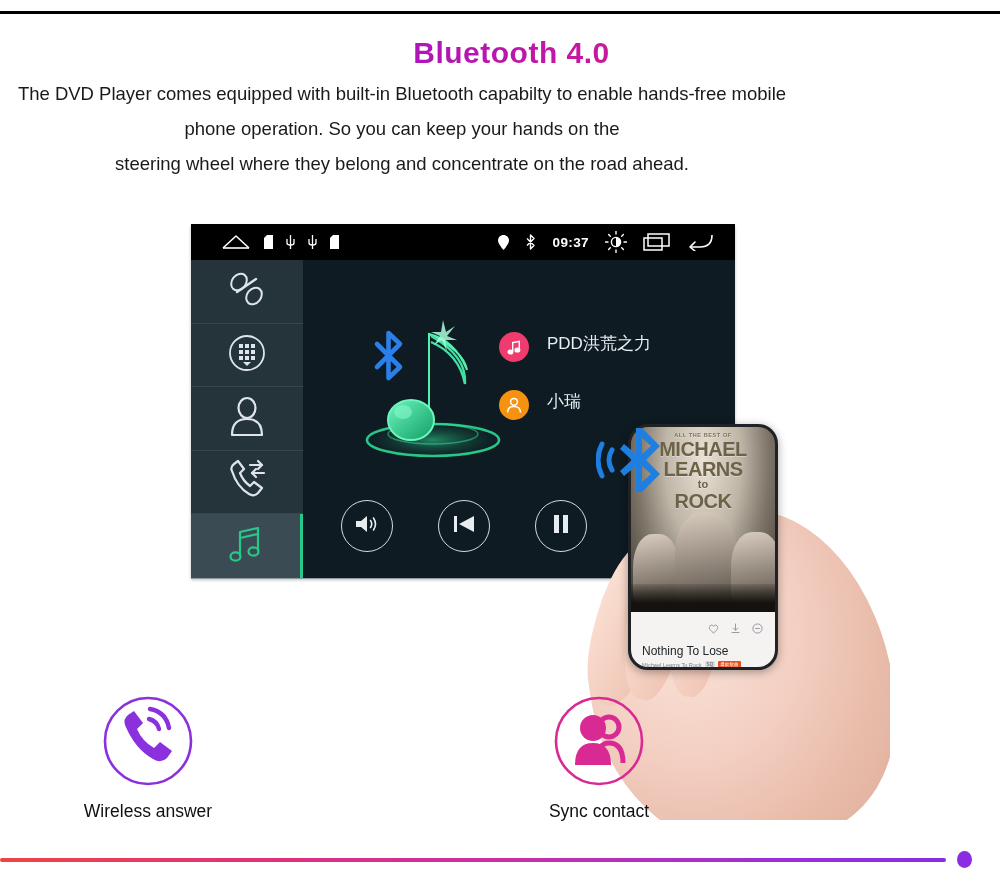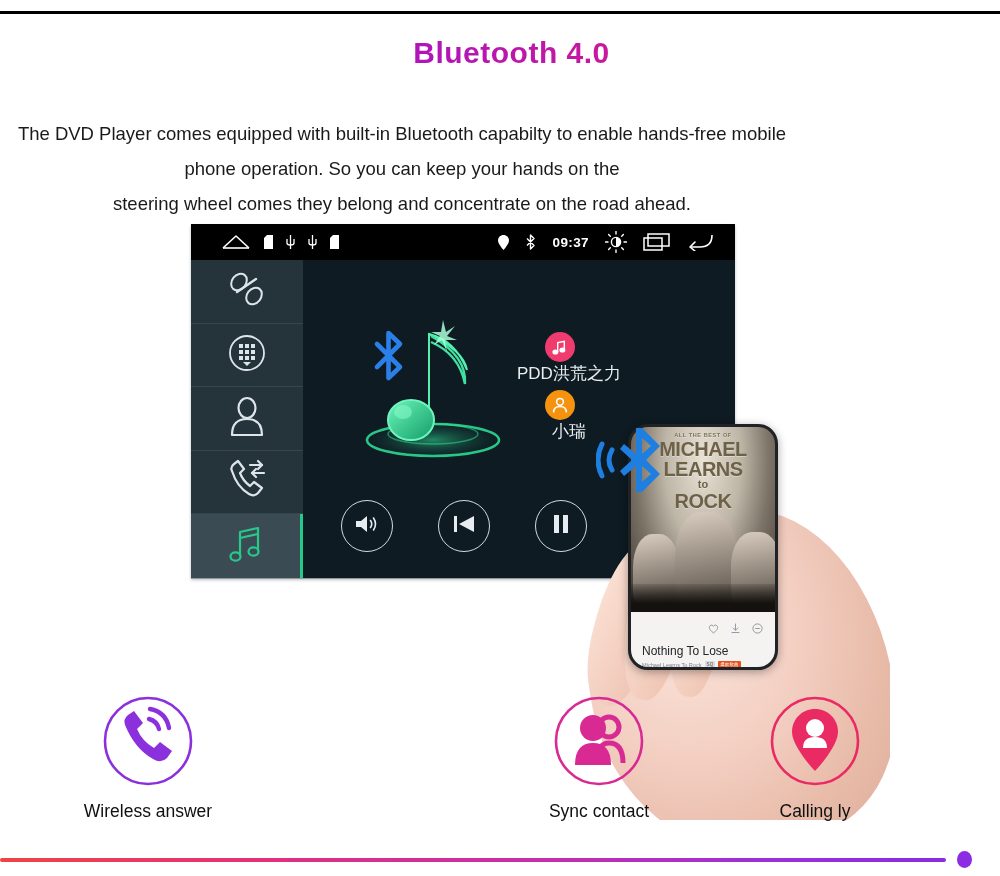--- a/index.html
+++ b/index.html
@@ -21,21 +21,21 @@
   .headline {
     position:absolute; left:0; top:36px; width:1000px;
     text-align:center;
     font-size:30px; font-weight:bold; letter-spacing:0.5px;
     background: linear-gradient(90deg,#8a12d6 0%, #a614c2 35%, #c9199c 62%, #e21e6e 85%, #e8225f 100%);
     -webkit-background-clip: text; background-clip:text;
     -webkit-text-fill-color: transparent; color: transparent; padding-left: 23px;
   }
   .subcopy {
     position:absolute; left:0; top:76px; width:804px;
-    text-align:center; color:#1a1a1a; font-size:18.5px; line-height:35px;margin-top:40px;
+    text-align:center; color:#1a1a1a; font-size:18.5px; line-height:35px;
   }
   .subcopy div { white-space:nowrap; }
 
   
   .headunit {
     position:absolute; left:191px; top:224px;
     width:544px; height:354px;
     background:#0f172a;
     box-shadow: 0 1px 0 #8f9aa0, 0 2px 3px rgba(0,0,0,.25);
     overflow:hidden;
@@ -71,21 +71,21 @@
     position:absolute; left:112px; top:36px; right:0; bottom:0;
     background:#0e1b22;
   }
 
   
   .note-art { position:absolute; left:48px; top:52px; width:165px; height:160px; }
   .bt-small { position:absolute; left:20px; top:18px; }
 
   
   .playlist { position:absolute; left:196px; top:72px; }
-  .pl-row { display:flex; align-items:center; height:45px; margin-bottom:13px;flex-direction:column; }
+  .pl-row { display:flex; align-items:flex-start; height:45px; margin-bottom:13px; }
   .pl-badge {
     width:30px; height:30px; border-radius:50%;
     display:flex; align-items:center; justify-content:center; flex:0 0 auto;
   }
   .pl-title { color:#e9eef1; font-size:17px; margin-left:18px; white-space:nowrap; }
 
   
   .transport { position:absolute; left:38px; bottom:26px; display:flex; gap:45px; }
   .tbtn {
     width:52px; height:52px; border-radius:50%;
@@ -185,21 +185,21 @@
 
 <div class="page">
 
   <div class="top-rule"></div>
 
   <div class="headline">Bluetooth 4.0</div>
 
   <div class="subcopy">
     <div>The DVD Player comes equipped with built-in Bluetooth capabilty to enable hands-free mobile</div>
     <div>phone operation. So you can keep your hands on the</div>
-    <div>steering wheel comes they belong and concentrate on the road ahead.</div>
+    <div>steering wheel where they belong and concentrate on the road ahead.</div>
   </div>
 
   <div class="headunit">
 
     <div class="statusbar">
       <div class="sb-left">
         <span class="sb-ico">
           <svg width="30" height="16" viewBox="0 0 30 16">
               <path d="M2 14 L15 2 L28 14" fill="none" stroke="#fff" stroke-width="1.6" stroke-linejoin="round"></path>
               <path d="M2 14 L28 14" stroke="#fff" stroke-width="1.6"></path>
@@ -574,29 +574,18 @@
             <circle cx="56" cy="32" r="10"></circle>
             <path d="M44 68 Q44 48 56 48 Q70 48 70 68"></path>
           </g>
           <circle cx="40" cy="33" r="13" fill="#d92a94"></circle>
           <path d="M22 70 Q22 48 40 48 Q58 48 58 70 Z" fill="#d92a94"></path>
         </svg>
       </span>
       <div class="f-label">Sync contact</div>
     </div>
 
-    <div class="feature" style="left:715px; top:0;">
-      <span class="f-circle">
-        <svg width="92" height="92" viewBox="0 0 92 92">
-          <circle cx="46" cy="46" r="43" fill="none" stroke="#ea2a63" stroke-width="2.6"></circle>
-          <path d="M46 14 C33 14 23 24 23 37 C23 52 46 76 46 76 C46 76 69 52 69 37 C69 24 59 14 46 14 Z" fill="#ea2a63"></path>
-          <circle cx="46" cy="33" r="9" fill="#fff"></circle>
-          <path d="M34 53 Q34 42 46 42 Q58 42 58 53 Z" fill="#fff"></path>
-        </svg>
-      </span>
-      <div class="f-label">Calling ly</div>
-    </div>
   </div>
 
   <div class="bottom-rule"></div>
   <div class="bottom-dot"></div>
 
 </div>
 
 </body></html>

